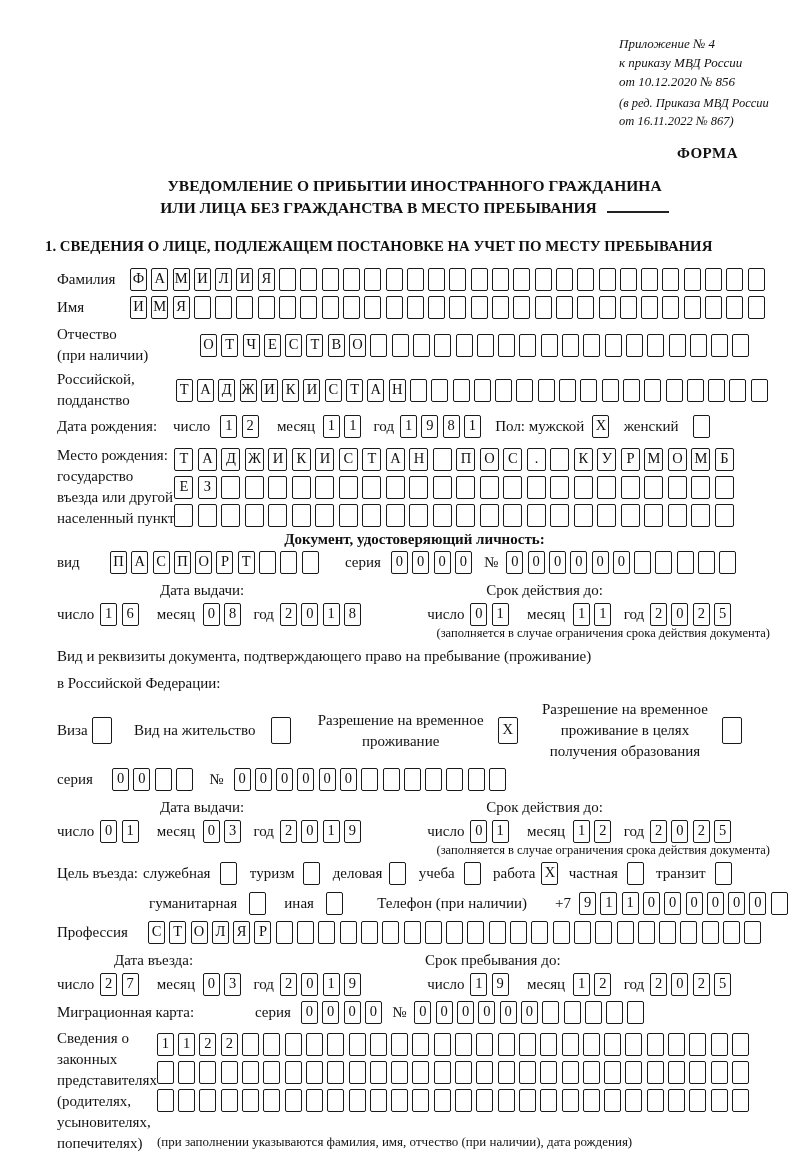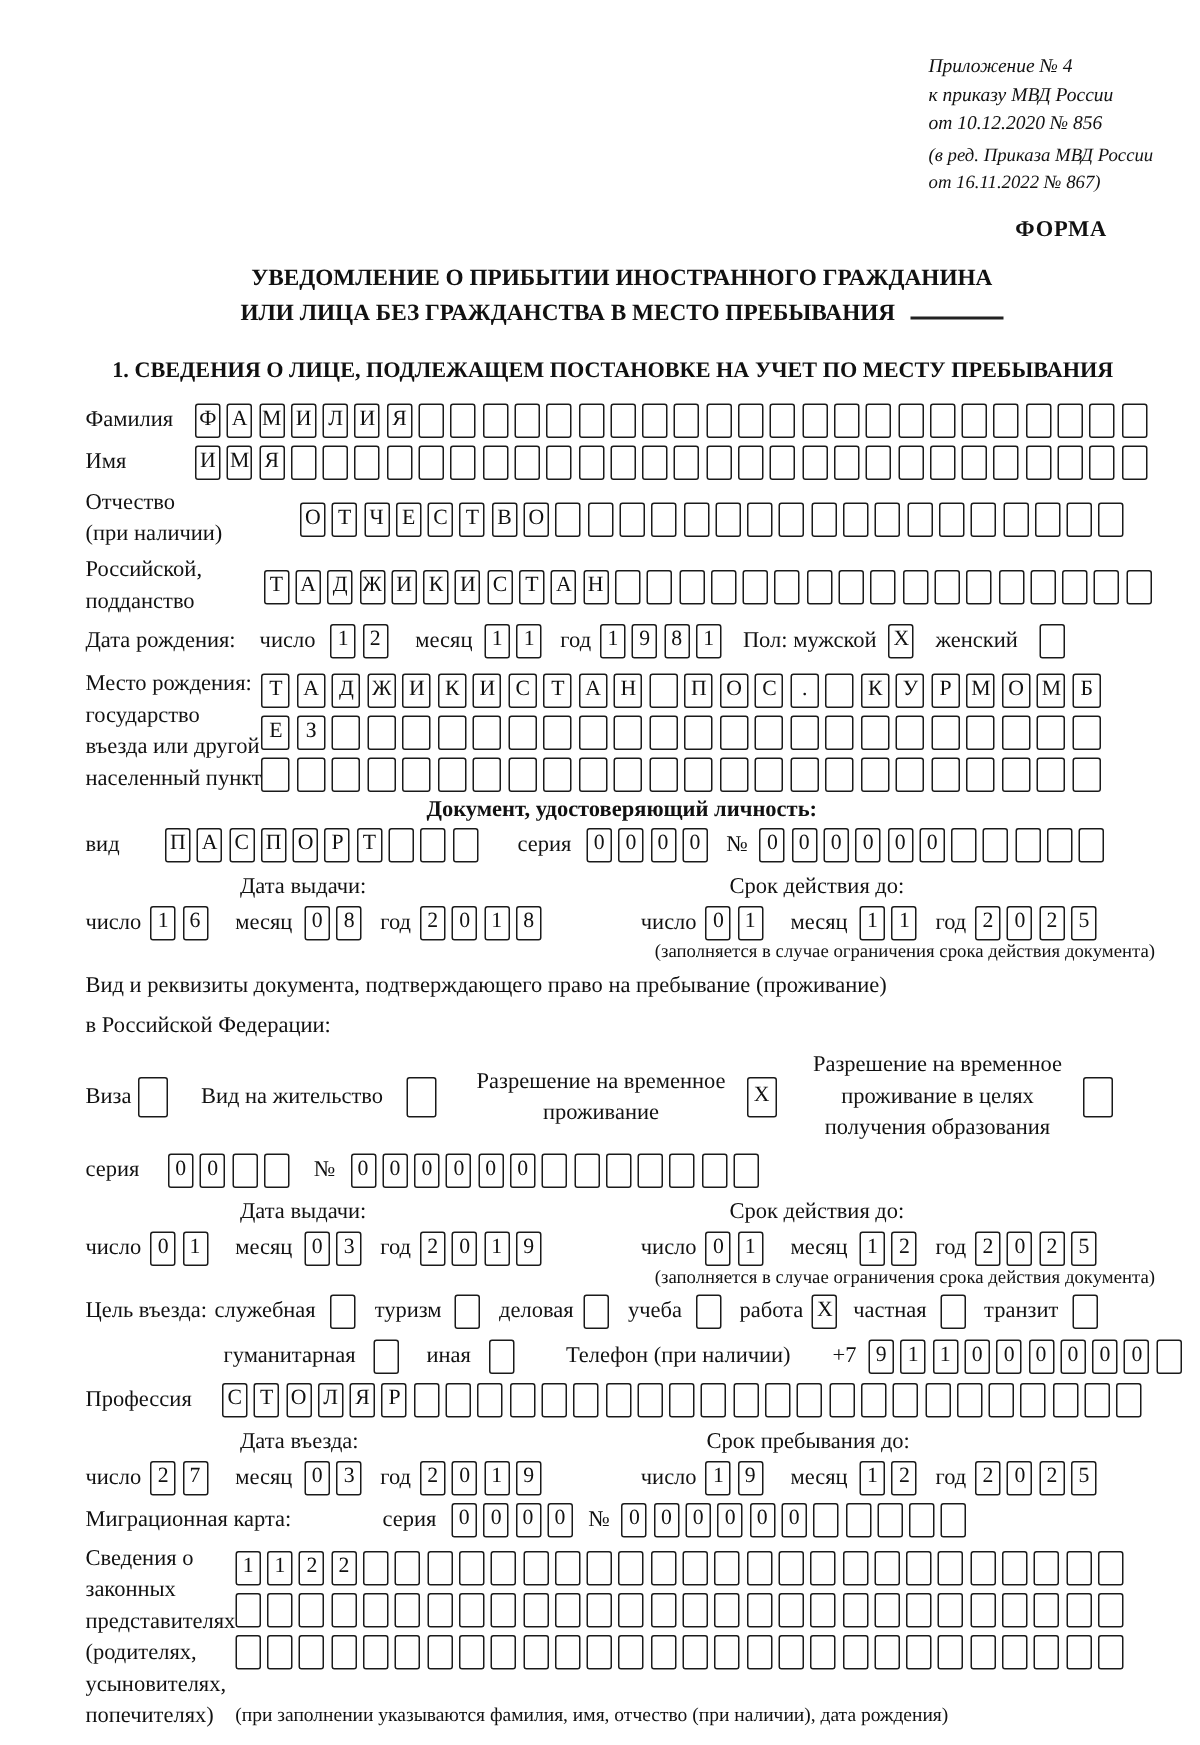--- a/index.html
+++ b/index.html
@@ -12,21 +12,21 @@
     color:#111;
     font-family:"Liberation Serif","DejaVu Serif",serif;
     overflow:hidden;
   }
   .hdr{margin-left:562px;font-size:13px;line-height:19px;white-space:nowrap;font-style:italic;}
   .hdr .sub{font-size:12.5px;line-height:18px;}
   .hdr .gap{height:3px;}
   .forma{margin-top:15px;padding-right:34px;text-align:right;font-weight:bold;font-size:15px;letter-spacing:.5px;}
   .title{margin-top:13px;text-align:center;font-weight:bold;font-size:15.5px;line-height:22px;}
   .blank{display:inline-block;width:62px;height:14px;border-bottom:2px solid #222;margin-left:10px;}
-  .sect{margin-top:19px;font-weight:bold;font-size:14.8px;text-align:center;white-space:nowrap;margin-left:-12px;}
+  .sect{margin-top:19px;font-weight:bold;font-size:14.8px;text-align:left;white-space:nowrap;margin-left:-12px;}
   .rows{margin-top:13px;}
   .row{display:flex;align-items:center;margin-bottom:5px;}
   .rowc{display:flex;}
   .lbl{font-size:15px;line-height:23px;white-space:nowrap;}
   .lbl2{font-size:15px;line-height:21px;white-space:nowrap;}
   .boxes{white-space:nowrap;display:inline-block;}
   .cbox{
     display:inline-block;box-sizing:border-box;
     width:17px;height:23px;
     border:1.7px solid #1a1a1a;border-radius:2px;
@@ -232,21 +232,21 @@
       <span class="lbl" style="margin-left:28px">+7</span>
       <span class="boxes" style="margin-left:8px"><span class="cbox">9</span><span class="cbox">1</span><span class="cbox">1</span><span class="cbox">0</span><span class="cbox">0</span><span class="cbox">0</span><span class="cbox">0</span><span class="cbox">0</span><span class="cbox">0</span><span class="cbox"></span></span>
     </div>
 
     <div class="row">
       <span class="lbl" style="width:91px">Профессия</span>
       <span class="boxes"><span class="cbox">С</span><span class="cbox">Т</span><span class="cbox">О</span><span class="cbox">Л</span><span class="cbox">Я</span><span class="cbox">Р</span><span class="cbox"></span><span class="cbox"></span><span class="cbox"></span><span class="cbox"></span><span class="cbox"></span><span class="cbox"></span><span class="cbox"></span><span class="cbox"></span><span class="cbox"></span><span class="cbox"></span><span class="cbox"></span><span class="cbox"></span><span class="cbox"></span><span class="cbox"></span><span class="cbox"></span><span class="cbox"></span><span class="cbox"></span><span class="cbox"></span><span class="cbox"></span><span class="cbox"></span><span class="cbox"></span><span class="cbox"></span><span class="cbox"></span></span>
     </div>
 
     <div class="row" style="margin-bottom:1px">
-      <span class="lbl" style="margin-left:103px">Дата въезда:</span>
+      <span class="lbl" style="margin-left:57px">Дата въезда:</span>
       <span class="lbl" style="margin-left:232px">Срок пребывания до:</span>
     </div>
 
     <div class="row rowc" style="margin-bottom:5px">
       <span class="lbl">число</span>
       <span class="boxes" style="margin-left:6px"><span class="cbox">2</span><span class="cbox">7</span></span>
       <span class="lbl dlbl">месяц</span>
       <span class="boxes"><span class="cbox">0</span><span class="cbox">3</span></span>
       <span class="lbl" style="margin:0 6px 0 8px">год</span>
       <span class="boxes"><span class="cbox">2</span><span class="cbox">0</span><span class="cbox">1</span><span class="cbox">9</span></span>

